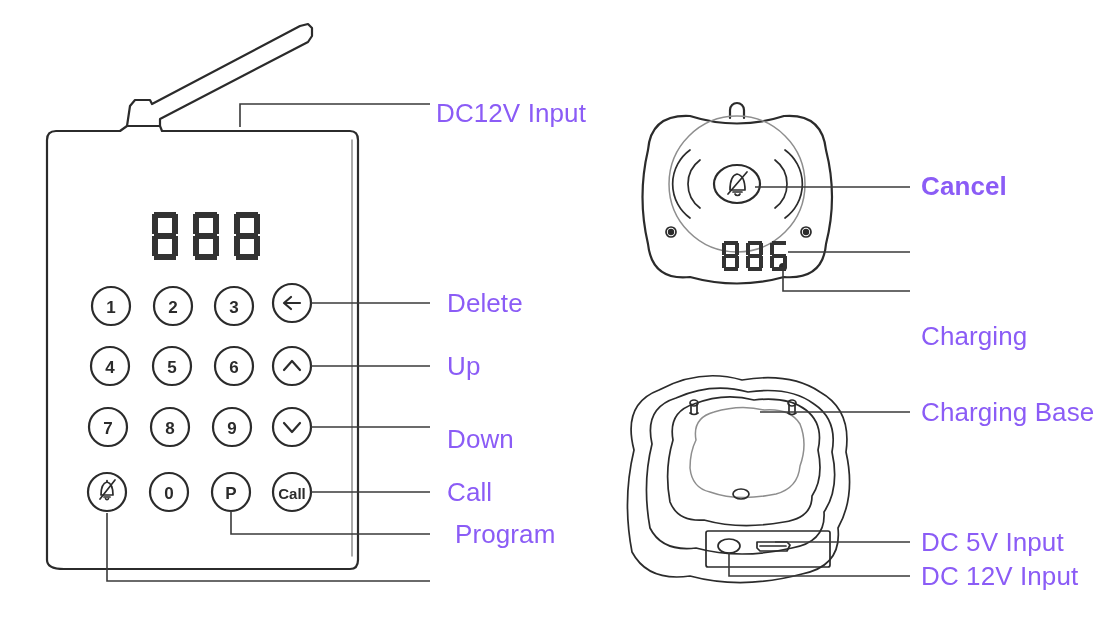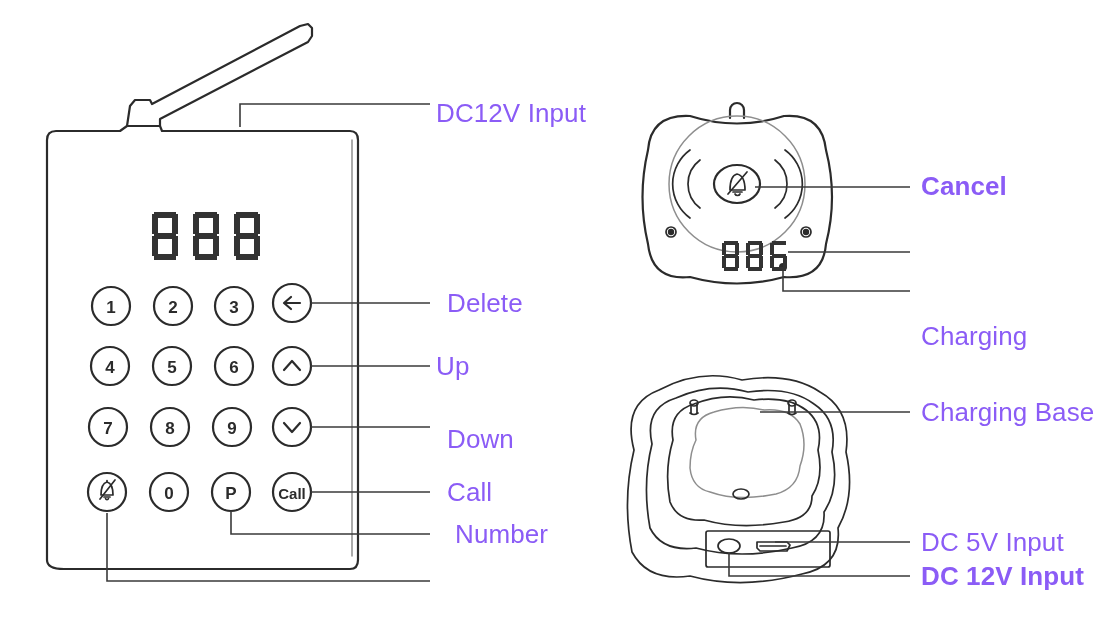--- a/index.html
+++ b/index.html
@@ -289,25 +289,25 @@
 
     <g>
       <path class="ld" d="M760 412 L910 412"></path>
       <path class="ld" d="M775 542 L910 542"></path>
       <path class="ld" d="M729 553 L729 576 L910 576"></path>
     </g>
   </svg>
 
   <div class="lbl" style="left:436px;top:98px;">DC12V Input</div>
   <div class="lbl" style="left:447px;top:288px;">Delete</div>
-  <div class="lbl" style="left:436px;top:351px;">Up</div>
+  <div class="lbl" style="left:447px;top:351px;">Up</div>
   <div class="lbl" style="left:447px;top:412px;margin-top:12px;">Down</div>
   <div class="lbl" style="left:447px;top:477px;">Call</div>
-  <div class="lbl" style="left:455px;top:519px;">Number</div>
+  <div class="lbl" style="left:455px;top:519px;">Program</div>
 
   <div class="lbl" style="left:921px;top:171px;font-weight:bold;">Cancel</div>
   <div class="lbl two" style="left:921px;top:284px;margin-top:36px;">Charging</div>
 
   <div class="lbl" style="left:921px;top:397px;text-align:right;">Charging Base</div>
   <div class="lbl" style="left:921px;top:527px;">DC 5V Input</div>
-  <div class="lbl" style="left:921px;top:561px;font-weight:bold;">DC 12V Input</div>
+  <div class="lbl" style="left:921px;top:561px;">DC 12V Input</div>
 
 </div>
 
 </body></html>

